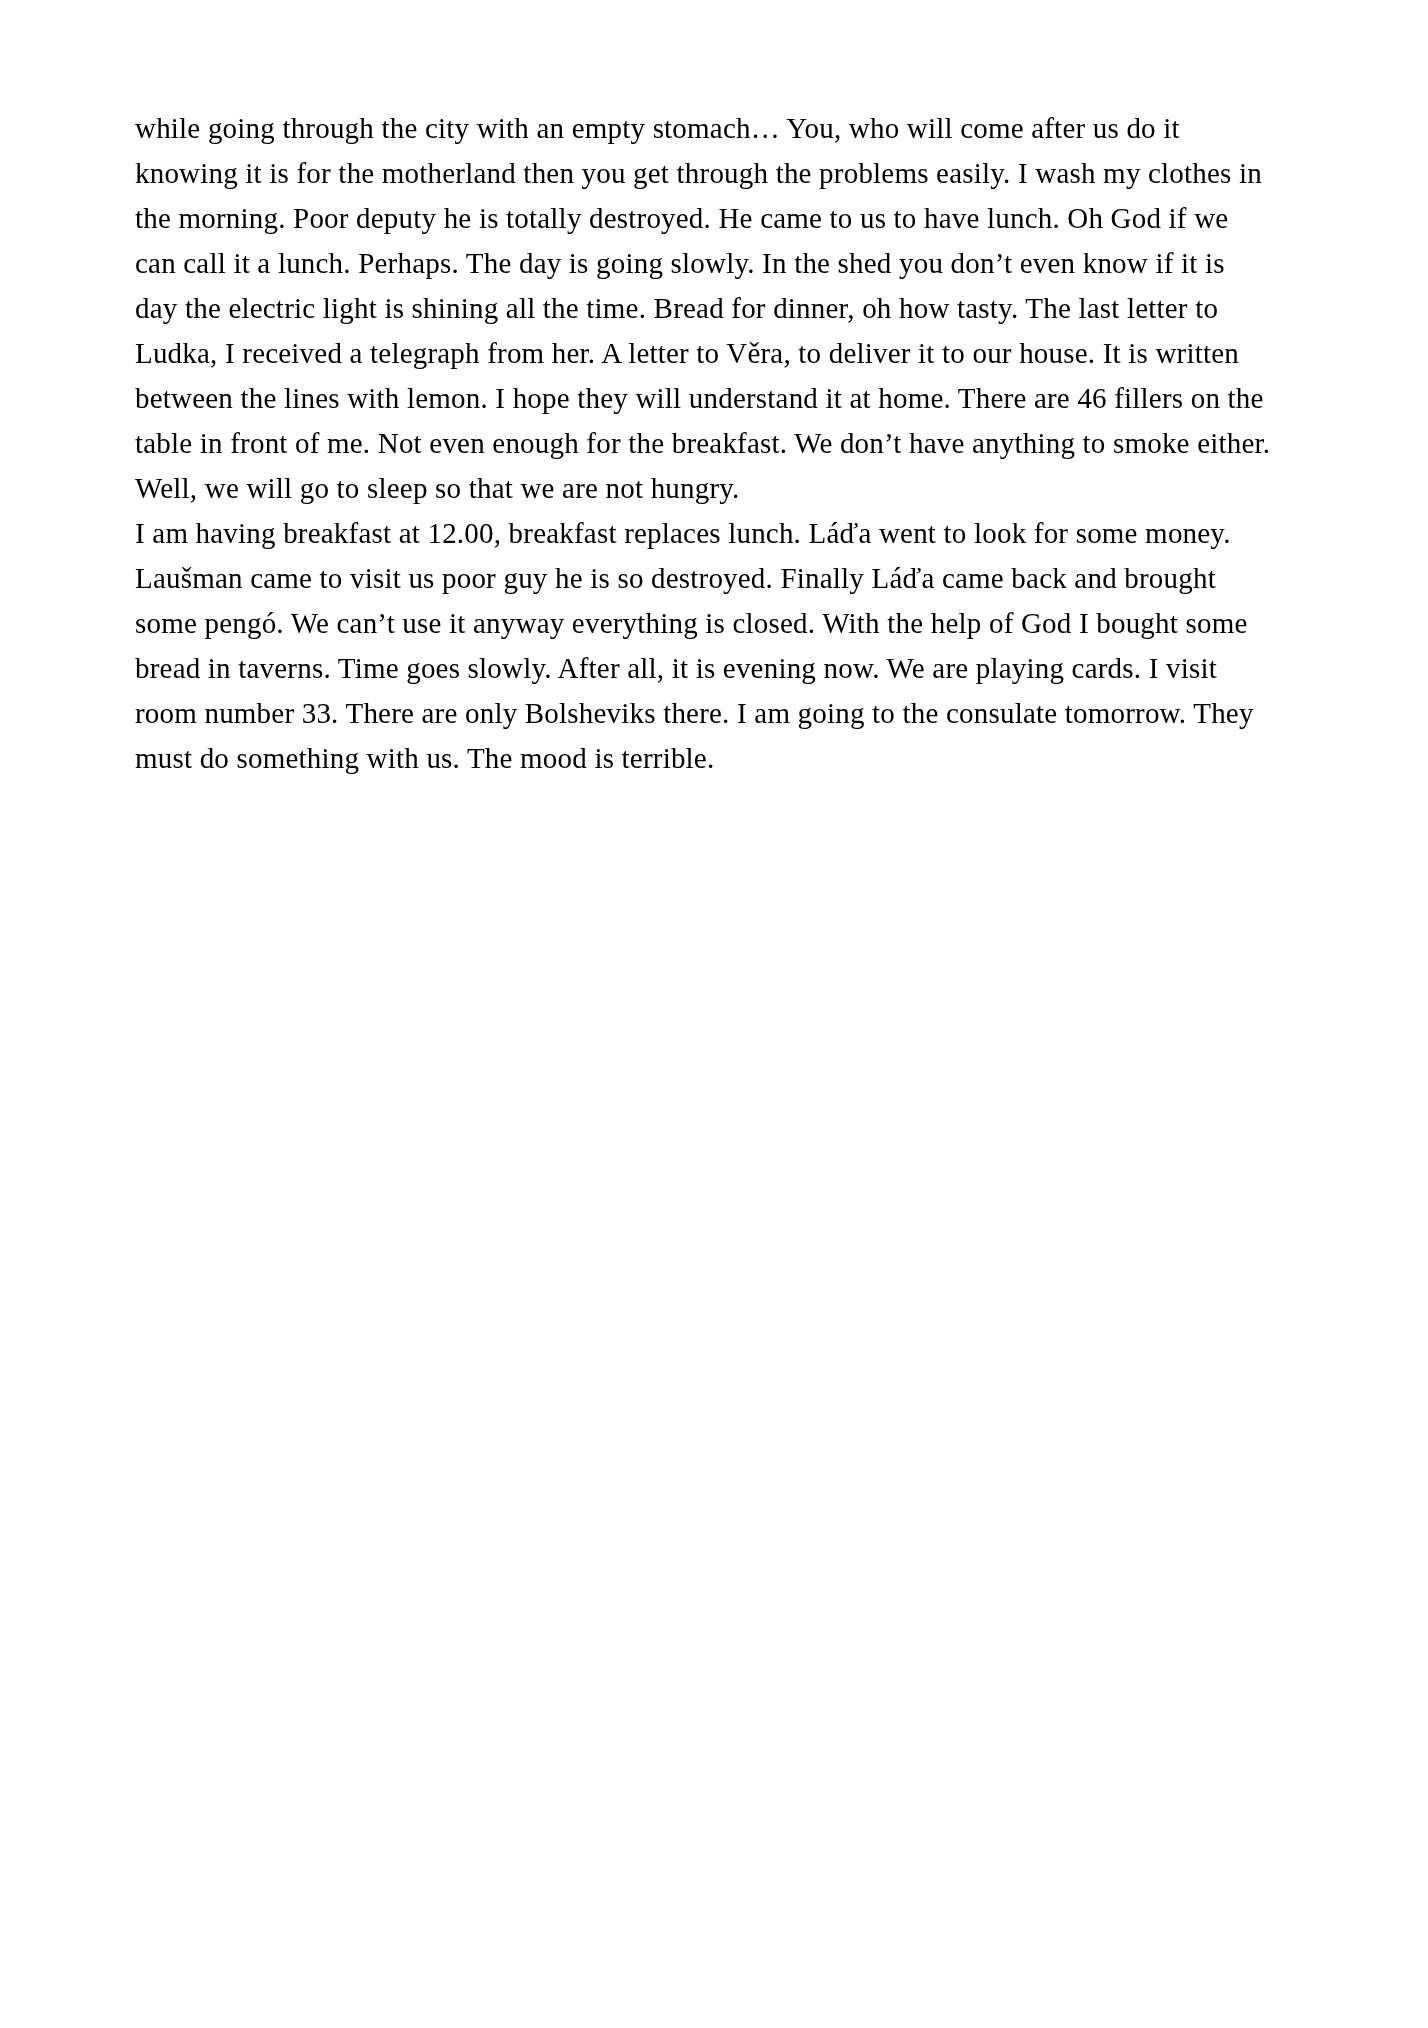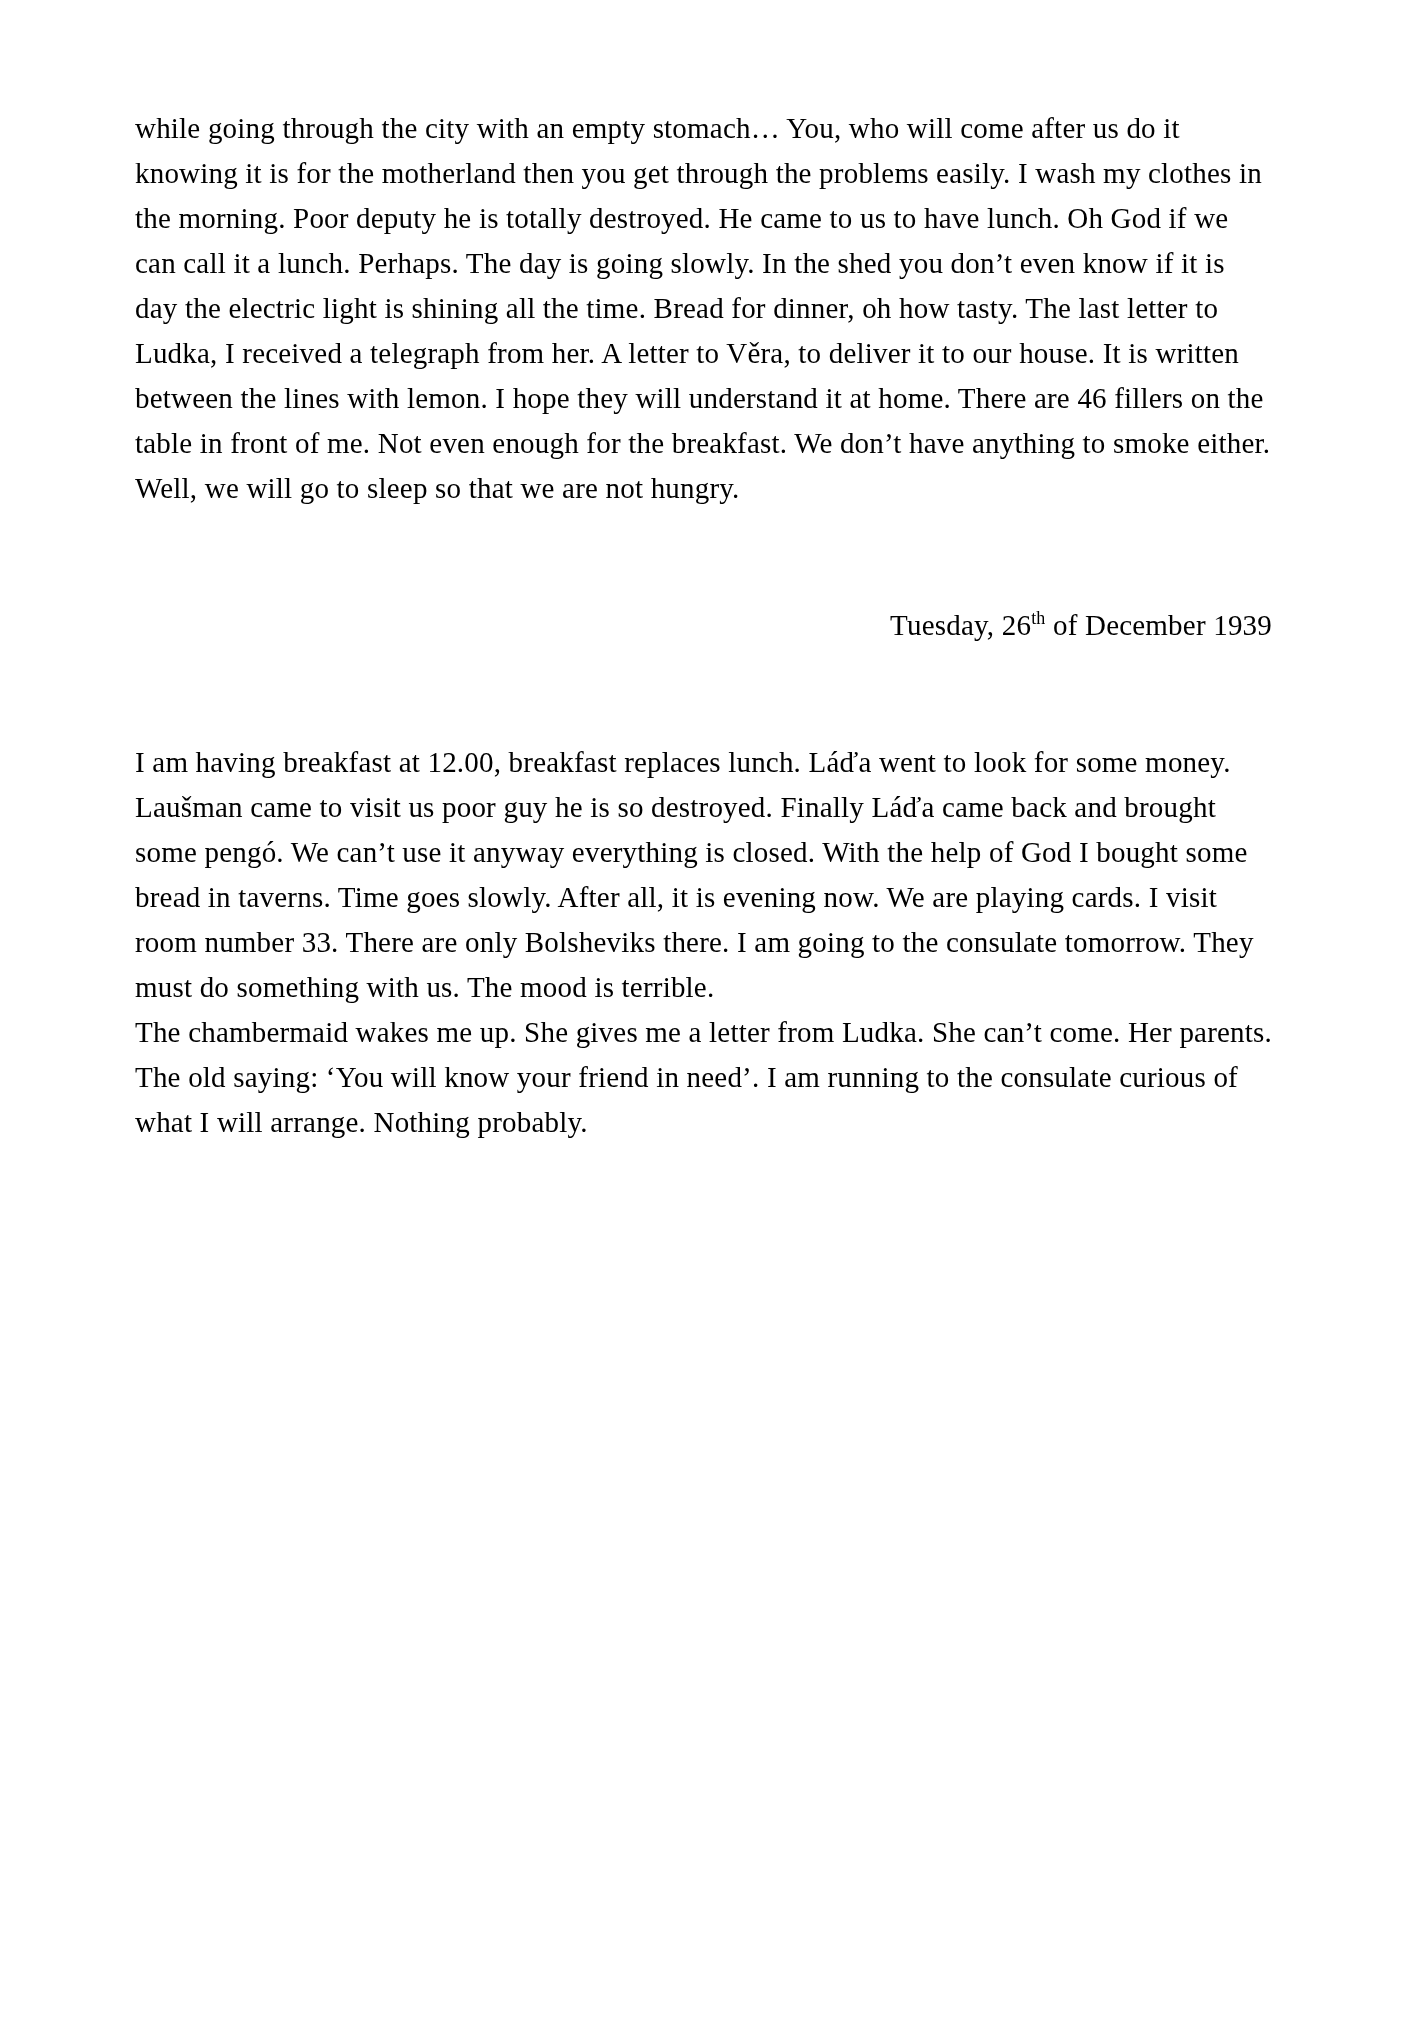--- a/index.html
+++ b/index.html
@@ -39,20 +39,18 @@
     vertical-align: super;
   }
 </style>
 </head>
 <body>
 
 <div class="page">
 
   <p class="para">while going through the city with an empty stomach… You, who will come after us do it knowing it is for the motherland then you get through the problems easily. I wash my clothes in the morning. Poor deputy he is totally destroyed. He came to us to have lunch. Oh God if we can call it a lunch. Perhaps. The day is going slowly. In the shed you don’t even know if it is day the electric light is shining all the time. Bread for dinner, oh how tasty. The last letter to Ludka, I received a telegraph from her. A letter to Věra, to deliver it to our house. It is written between the lines with lemon. I hope they will understand it at home. There are 46 fillers on the table in front of me. Not even enough for the breakfast. We don’t have anything to smoke either. Well, we will go to sleep so that we are not hungry.</p>
 
-  <h2 class="date-heading"><span>Tuesday, 26</span><sup>th</sup><span> of December 1939</span></h2>
 
   <p class="para">I am having breakfast at 12.00, breakfast replaces lunch. Láďa went to look for some money. Laušman came to visit us poor guy he is so destroyed. Finally Láďa came back and brought some pengó. We can’t use it anyway everything is closed. With the help of God I bought some bread in taverns. Time goes slowly. After all, it is evening now. We are playing cards. I visit room number 33. There are only Bolsheviks there. I am going to the consulate tomorrow. They must do something with us. The mood is terrible.</p>
 
 
-  <p class="para">The chambermaid wakes me up. She gives me a letter from Ludka. She can’t come. Her parents. The old saying: ‘You will know your friend in need’. I am running to the consulate curious of what I will arrange. Nothing probably.</p>
 
 </div>
 
 </body></html>

